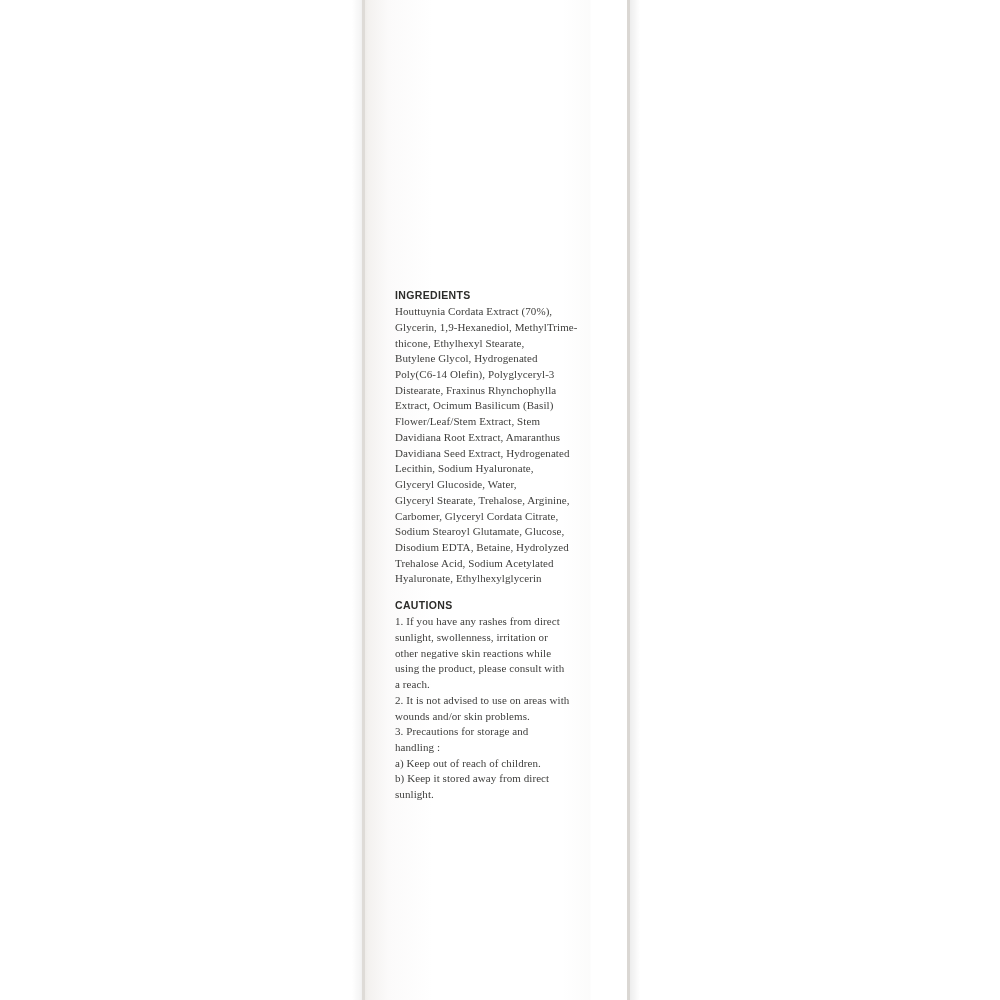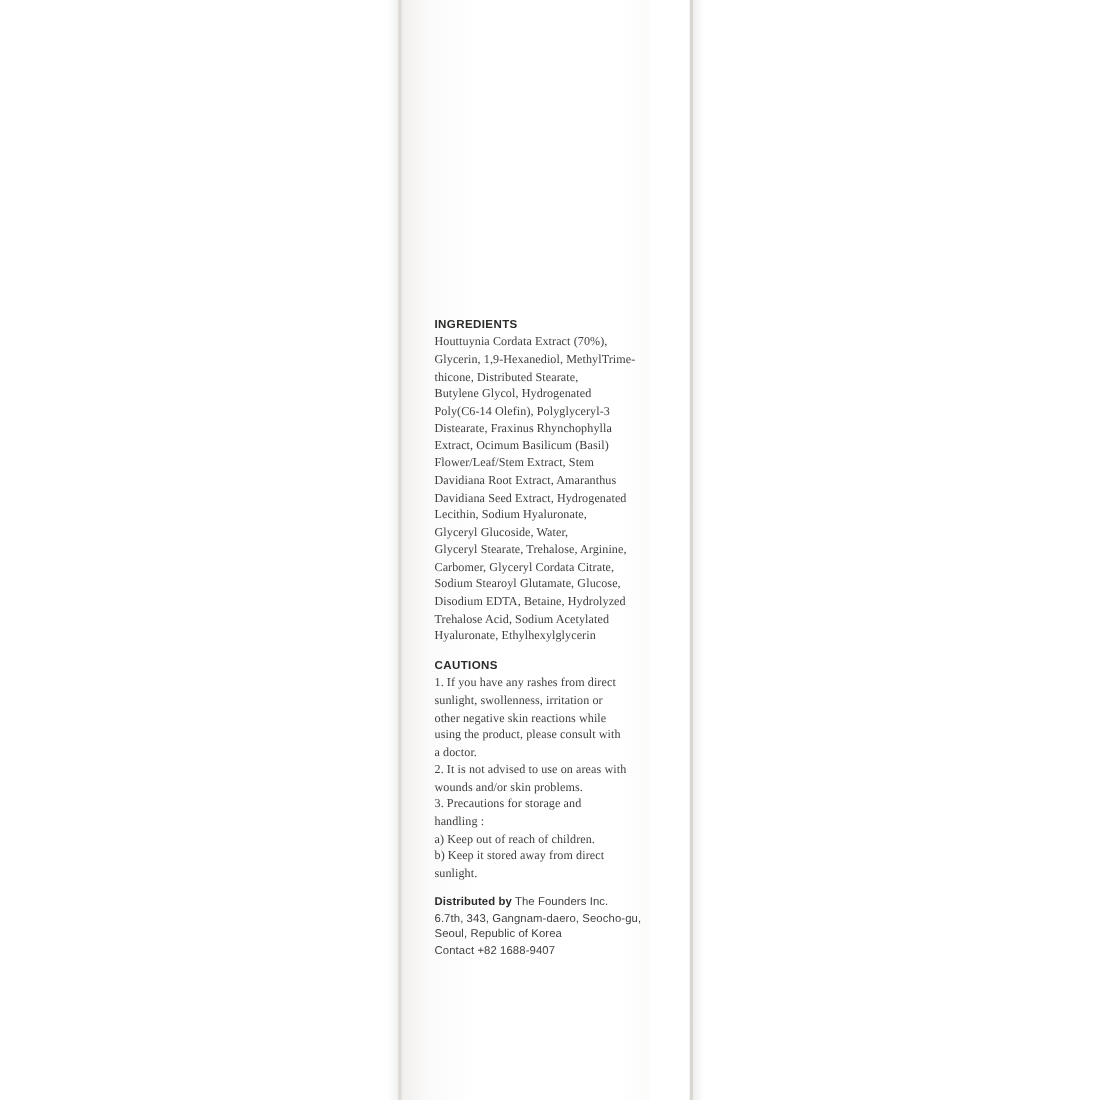--- a/index.html
+++ b/index.html
@@ -122,21 +122,21 @@
   <div class="carton-shadow-left"></div>
   <div class="carton">
 
     <div class="content">
 
       <div class="section">
         <div class="section-title">INGREDIENTS</div>
         <div class="section-body">
           <span class="line">Houttuynia Cordata Extract (70%),</span>
           <span class="line">Glycerin, 1,9-Hexanediol, MethylTrime-</span>
-          <span class="line">thicone, Distributed Stearate,</span>
+          <span class="line">thicone, Ethylhexyl Stearate,</span>
           <span class="line">Butylene Glycol, Hydrogenated</span>
           <span class="line">Poly(C6-14 Olefin), Polyglyceryl-3</span>
           <span class="line">Distearate, Fraxinus Rhynchophylla</span>
           <span class="line">Extract, Ocimum Basilicum (Basil)</span>
           <span class="line">Flower/Leaf/Stem Extract, Stem</span>
           <span class="line">Davidiana Root Extract, Amaranthus</span>
           <span class="line">Davidiana Seed Extract, Hydrogenated</span>
           <span class="line">Lecithin, Sodium Hyaluronate,</span>
           <span class="line">Glyceryl Glucoside, Water,</span>
           <span class="line">Glyceryl Stearate, Trehalose, Arginine,</span>
@@ -149,38 +149,32 @@
       </div>
 
 
       <div class="section">
         <div class="section-title">CAUTIONS</div>
         <div class="section-body">
           <span class="line">1. If you have any rashes from direct</span>
           <span class="line">sunlight, swollenness, irritation or</span>
           <span class="line">other negative skin reactions while</span>
           <span class="line">using the product, please consult with</span>
-          <span class="line">a doctor.</span>
+          <span class="line">a reach.</span>
           <span class="line">2. It is not advised to use on areas with</span>
           <span class="line">wounds and/or skin problems.</span>
           <span class="line">3. Precautions for storage and</span>
           <span class="line">handling :</span>
           <span class="line">a) Keep out of reach of children.</span>
           <span class="line">b) Keep it stored away from direct</span>
           <span class="line">sunlight.</span>
         </div>
       </div>
 
 
-      <div class="footer-block">
-        <span class="inline-strong">Distributed by</span><span> The Founders Inc.</span>
-        <span class="line">6.7th, 343, Gangnam-daero, Seocho-gu,</span>
-        <span class="line">Seoul, Republic of Korea</span>
-        <span class="line">Contact +82 1688-9407</span>
-      </div>
 
     </div>
   </div>
   <div class="carton-edge-left"></div>
   <div class="carton-edge-right"></div>
   <div class="carton-shadow-right"></div>
 
 </div>
 
 </body></html>

